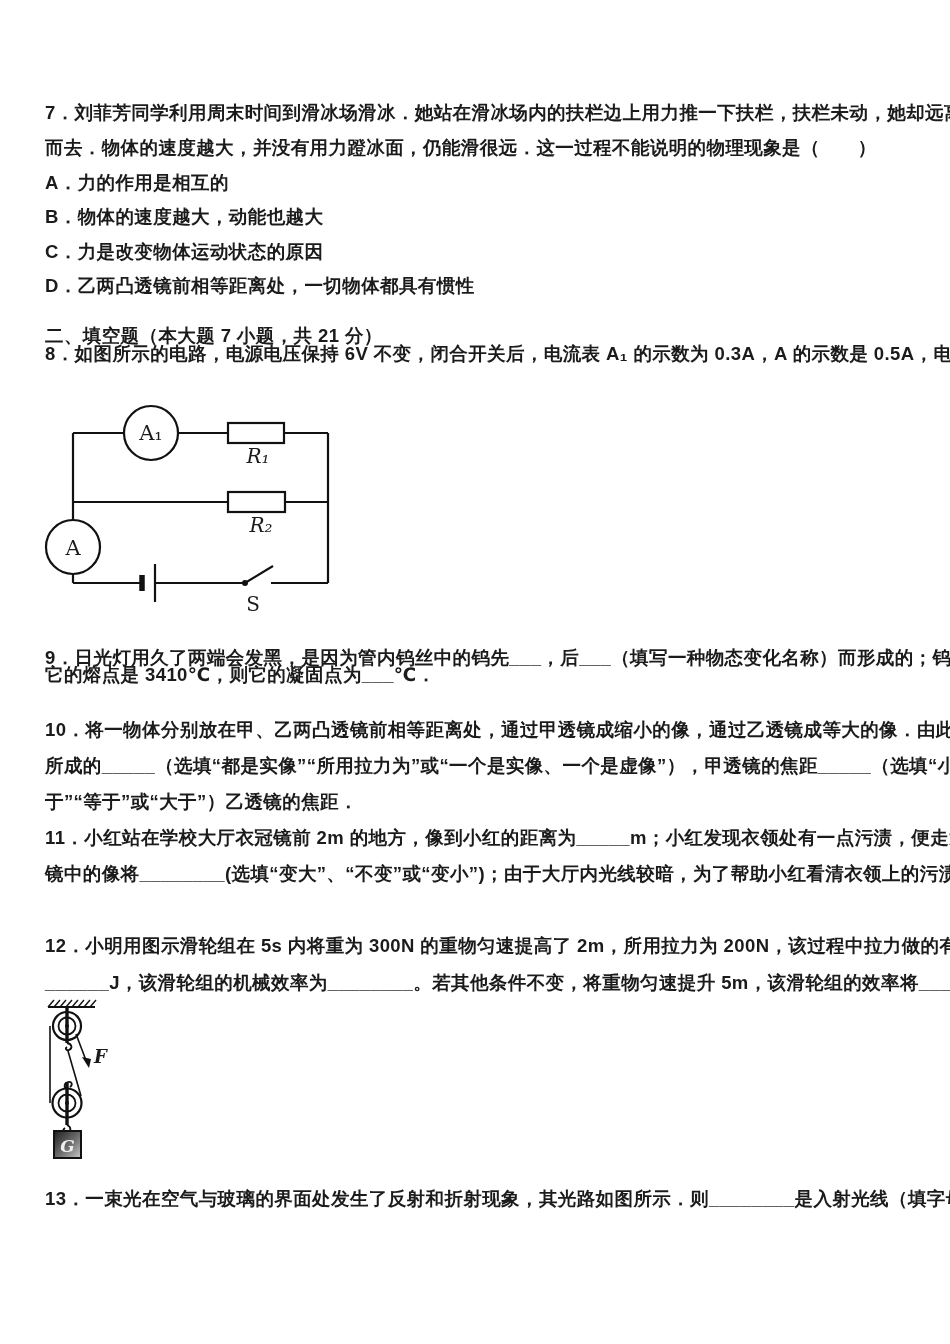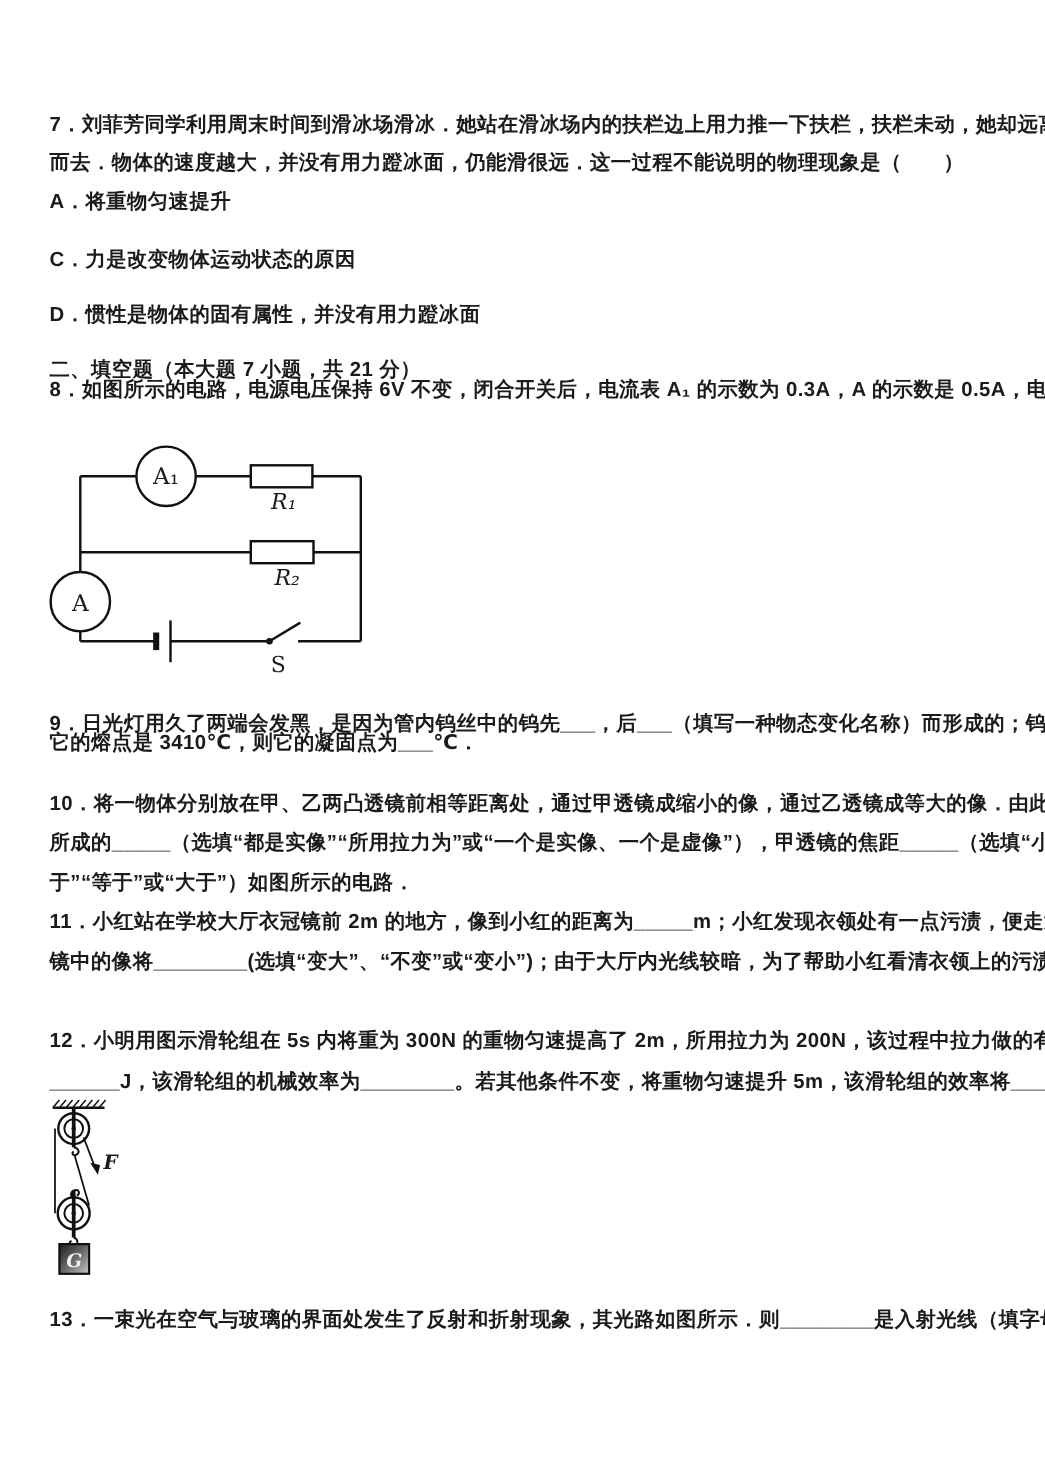--- a/index.html
+++ b/index.html
@@ -36,23 +36,24 @@
     font-weight:700;
   }
 </style>
 </head>
 <body>
 
 <div class="page">
 
   <div class="tl" style="top:101px">7．刘菲芳同学利用周末时间到滑冰场滑冰．她站在滑冰场内的扶栏边上用力推一下扶栏，扶栏未动，她却远离扶栏</div>
   <div class="tl" style="top:136px">而去．物体的速度越大，并没有用力蹬冰面，仍能滑很远．这一过程不能说明的物理现象是（　　）</div>
-  <div class="tl" style="top:171px">A．将重物匀速提升</div>
-  <div class="tl" style="top:224px">C．力是改变物体运动状态的原因</div>
-  <div class="tl" style="top:274px">D．惯性是物体的固有属性，并没有用力蹬冰面</div>
+  <div class="tl" style="top:171px">A．力的作用是相互的</div>
+  <div class="tl" style="top:205px">B．物体的速度越大，动能也越大</div>
+  <div class="tl" style="top:240px">C．力是改变物体运动状态的原因</div>
+  <div class="tl" style="top:274px">D．乙两凸透镜前相等距离处，一切物体都具有惯性</div>
 
   <div class="tl" style="top:324px">二、填空题（本大题 7 小题，共 21 分）</div>
 
   <div class="tl" style="top:342px">8．如图所示的电路，电源电压保持 6V 不变，闭合开关后，电流表 A₁ 的示数为 0.3A，A 的示数是 0.5A，电阻 R₁ 的阻</div>
 
   <svg class="figure-svg" style="left:0;top:395px" width="400" height="235" viewBox="0 0 400 235">
     <g stroke="#111111" stroke-width="2.2" fill="none">
 
       <path d="M73,38 H124"></path>
       <circle cx="151" cy="38" r="27"></circle>
@@ -83,21 +84,21 @@
     <text x="258" y="68" text-anchor="middle" font-size="20" fill="#1b1b1b" class="svg-label-italic">R₁</text>
     <text x="261" y="137" text-anchor="middle" font-size="20" fill="#1b1b1b" class="svg-label-italic">R₂</text>
     <text x="253" y="216" text-anchor="middle" font-size="20" fill="#1b1b1b" class="svg-label-serif">S</text>
   </svg>
 
   <div class="tl" style="top:646px">9．日光灯用久了两端会发黑，是因为管内钨丝中的钨先___，后___（填写一种物态变化名称）而形成的；钨是晶体，</div>
   <div class="tl" style="top:663px">它的熔点是 3410℃，则它的凝固点为___℃．</div>
 
   <div class="tl" style="top:718px">10．将一物体分别放在甲、乙两凸透镜前相等距离处，通过甲透镜成缩小的像，通过乙透镜成等大的像．由此可推断：</div>
   <div class="tl" style="top:754px">所成的_____（选填“都是实像”“所用拉力为”或“一个是实像、一个是虚像”），甲透镜的焦距_____（选填“小</div>
-  <div class="tl" style="top:790px">于”“等于”或“大于”）如图所示的电路．</div>
+  <div class="tl" style="top:790px">于”“等于”或“大于”）乙透镜的焦距．</div>
 
   <div class="tl" style="top:826px">11．小红站在学校大厅衣冠镜前 2m 的地方，像到小红的距离为_____m；小红发现衣领处有一点污渍，便走近镜子，</div>
   <div class="tl" style="top:862px">镜中的像将________(选填“变大”、“不变”或“变小”)；由于大厅内光线较暗，为了帮助小红看清衣领上的污渍，小明应</div>
 
   <div class="tl" style="top:934px">12．小明用图示滑轮组在 5s 内将重为 300N 的重物匀速提高了 2m，所用拉力为 200N，该过程中拉力做的有用功为__</div>
   <div class="tl" style="top:971px">______J，该滑轮组的机械效率为________。若其他条件不变，将重物匀速提升 5m，该滑轮组的效率将________。</div>
 
   <svg class="figure-svg" style="left:15px;top:997px" width="140" height="170" viewBox="0 0 140 170">
     <defs>
       <linearGradient id="weightGrad" x1="0" y1="0" x2="1" y2="1">

